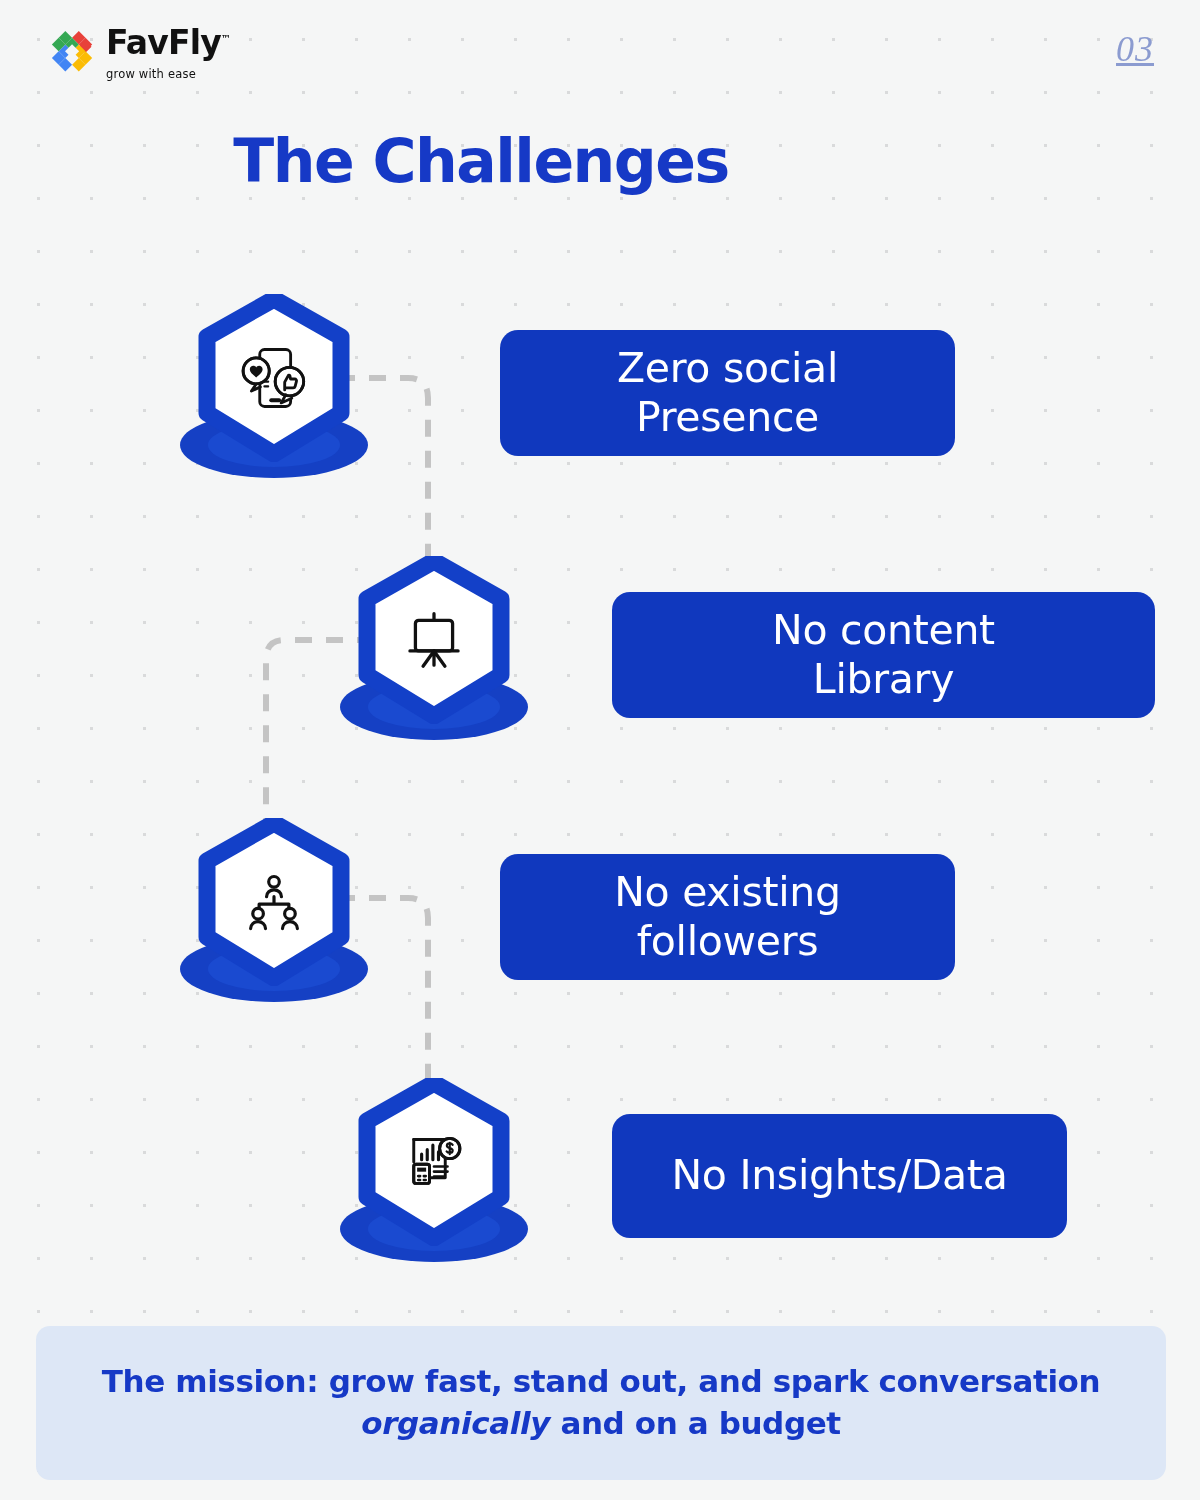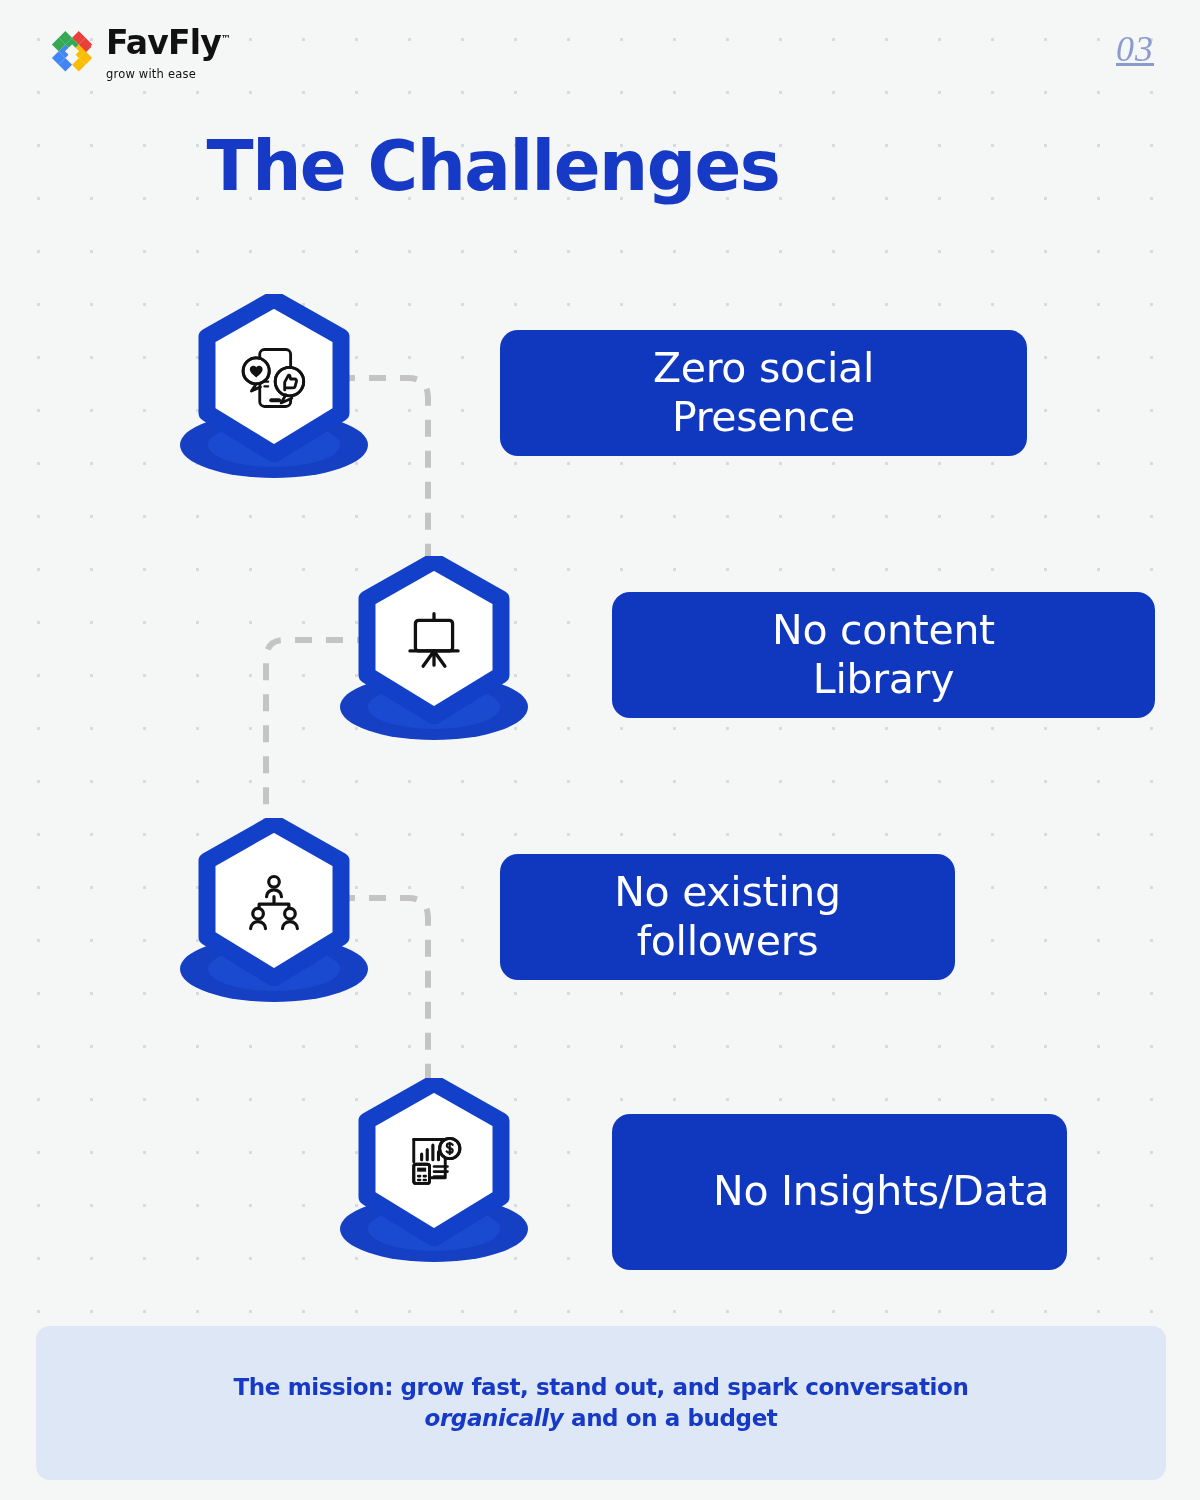--- a/index.html
+++ b/index.html
@@ -27,22 +27,22 @@
   .logo-tag{ font-size:11.5px; color:#111; letter-spacing:.2px; margin-top:10px; font-family:"DejaVu Sans", sans-serif;}
 
   .page-num{
     position:absolute; right:46px; top:28px;
     font-size:36px; font-style:italic; color:#8b9bd0; font-weight:400;
     letter-spacing:1px; font-family:"Liberation Serif", serif;text-decoration:underline;
   }
 
   
   .title{
-    position:absolute; left:13px; top:126px; width:960px; text-align:center;
-    font-size:69px; font-weight:700; color:#1639c6; letter-spacing:-1.5px;
+    position:absolute; left:1px; top:126px; width:960px; text-align:center;
+    font-size:60px; font-weight:700; color:#1639c6; letter-spacing:-1.5px;
     font-family:"DejaVu Sans", sans-serif;
   }
 
   
   #connectors{ position:absolute; left:0; top:0; width:1200px; height:1500px; pointer-events:none;}
 
   
   .node{ position:absolute; width:200px; height:200px; }
   .puddle{
     position:absolute; left:6px; top:118px; width:188px; height:66px;
@@ -71,21 +71,21 @@
   }
 
   
   .mission{
     position:absolute; left:36px; top:1326px; width:1130px; height:154px;
     background:#dde7f6; border-radius:14px;
     display:flex; flex-direction:column; align-items:center; justify-content:center;
     color:#1639c6;
   }
   .mission-line{
-    font-size:23px; font-weight:700; letter-spacing:-0.4px; line-height:1.35;
+    font-size:31px; font-weight:700; letter-spacing:-0.4px; line-height:1.35;
     font-family:"DejaVu Sans", sans-serif; white-space:nowrap;
   }
   .mission-line em{ font-style:italic; }
 </style>
 </head>
 <body>
 
 <div id="slide">
 
   <div class="logo">
@@ -202,36 +202,36 @@
           <rect x="14" y="34" width="14" height="17" rx="2" fill="#fff"></rect>
           <rect x="14" y="34" width="14" height="17" rx="2"></rect>
           <rect x="17" y="37" width="8" height="3.6" fill="#111" stroke="none"></rect>
           <path d="M18 44.5h1.6M18 48h1.6M23 44.5h1.6M23 48h1.6" stroke-width="2.4"></path>
           <path d="M32 36h12M32 40.5h12M32 45h9" stroke-width="2.4"></path>
         </svg>
       </div>
     </div>
   </div>
 
-  <div class="label-box" style="left:500px; top:330px; width:527px; height:126px;">
+  <div class="label-box" style="left:500px; top:330px; width:455px; height:126px;">
     <span style="white-space:pre-line">Zero social
 Presence</span>
   </div>
 
   <div class="label-box" style="left:612px; top:592px; width:543px; height:126px;">
     <span style="white-space:pre-line">No content
 Library</span>
   </div>
 
   <div class="label-box" style="left:500px; top:854px; width:455px; height:126px;">
     <span style="white-space:pre-line">No existing
 followers</span>
   </div>
 
-  <div class="label-box" style="left:612px; top:1114px; width:455px; height:156px;justify-content:flex-end;">
+  <div class="label-box" style="left:612px; top:1114px; width:455px; height:124px;">
     <span style="white-space:pre-line">No Insights/Data</span>
   </div>
 
   <div class="mission">
     <div class="mission-line">The mission: grow fast, stand out, and spark conversation</div>
     <div class="mission-line">
       <em>organically</em><span> and on a budget</span>
     </div>
   </div>
 

